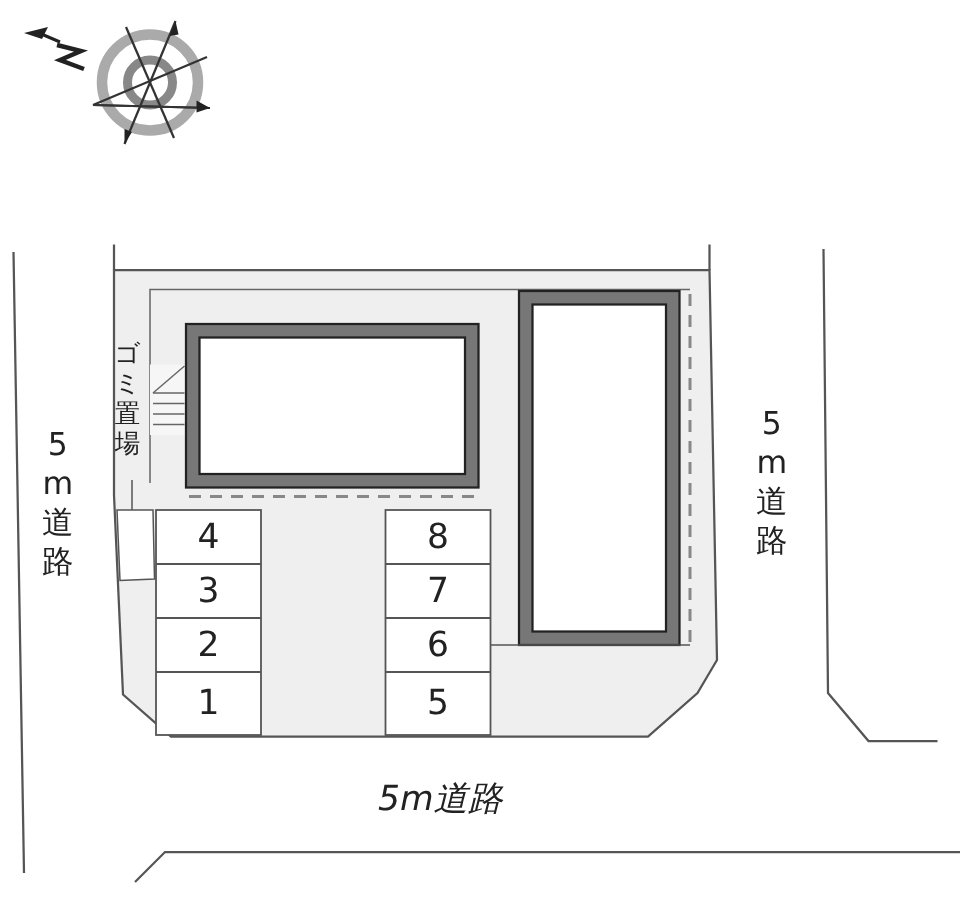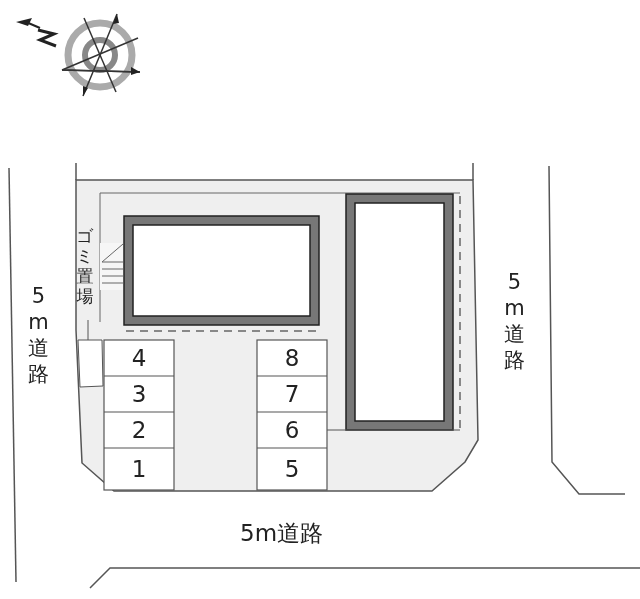--- a/index.html
+++ b/index.html
@@ -101,21 +101,21 @@
   <span>m</span>
   <span>道</span>
   <span>路</span>
 </div>
 <div class="lbl vert" style="left:504px; top:270px;">
   <span>5</span>
   <span>m</span>
   <span>道</span>
   <span>路</span>
 </div>
-<div class="lbl" style="left:240px; top:522px; font-size:23px;">5m道路</div>
+<div class="lbl" style="left:252px; top:522px; font-size:23px;font-style:italic;">5m道路</div>
 
 <div class="slot" style="left:104px; top:340px; width:70px; height:36px;">4</div>
 <div class="slot" style="left:104px; top:376px; width:70px; height:36px;">3</div>
 <div class="slot" style="left:104px; top:412px; width:70px; height:36px;">2</div>
 <div class="slot" style="left:104px; top:448px; width:70px; height:42px;">1</div>
 
 <div class="slot" style="left:257px; top:340px; width:70px; height:36px;">8</div>
 <div class="slot" style="left:257px; top:376px; width:70px; height:36px;">7</div>
 <div class="slot" style="left:257px; top:412px; width:70px; height:36px;">6</div>
 <div class="slot" style="left:257px; top:448px; width:70px; height:42px;">5</div>

